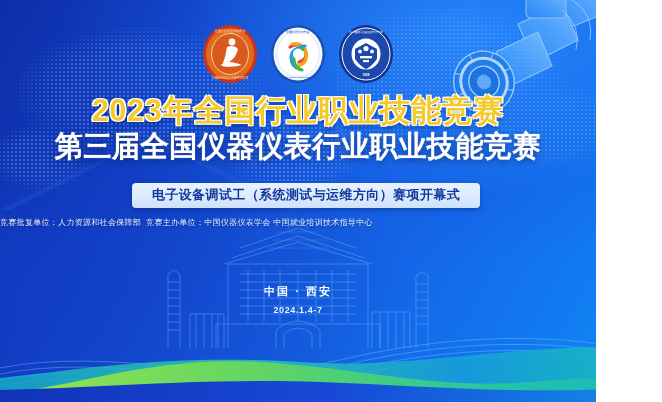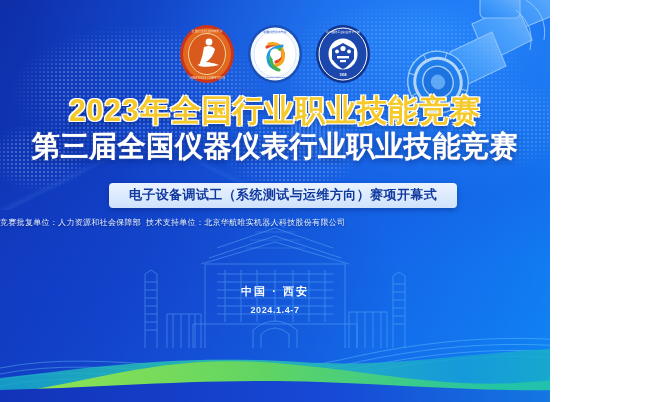--- a/index.html
+++ b/index.html
@@ -3,21 +3,21 @@
 <meta charset="utf-8">
 <style>
   * { box-sizing: border-box; margin: 0; padding: 0; }
   html, body {
     width: 662px; height: 402px;
     overflow: hidden;
     font-family: "Liberation Sans", "DejaVu Sans", sans-serif;
   }
   #poster {
     position: relative;
-    width: 550px; height: 402px;
+    width: 596px; height: 402px;
     overflow: hidden;
     background:
       radial-gradient(ellipse 520px 300px at 78% 8%, rgba(40,140,255,0.85) 0%, rgba(22,92,226,0.25) 55%, rgba(10,50,180,0) 78%),
       radial-gradient(ellipse 420px 260px at 8% 72%, rgba(18,60,200,0.55) 0%, rgba(12,40,160,0.1) 65%, rgba(12,40,160,0) 85%),
       linear-gradient(118deg, #0e2ea8 0%, #1140c4 26%, #1556dc 48%, #1467e8 68%, #1277ef 86%, #0f86f5 100%);
     padding-left: 48px;
   }
 
   
   .dotmap {
@@ -213,21 +213,21 @@
     <div class="title-main">2023年全国行业职业技能竞赛</div>
     <div class="title-sub">第三届全国仪器仪表行业职业技能竞赛</div>
   </div>
 
   <div class="pill-wrap">
     <div class="pill">电子设备调试工（系统测试与运维方向）赛项开幕式</div>
   </div>
 
   <div class="orgs">
     <div class="org-line">竞赛批复单位：人力资源和社会保障部</div>
-    <div class="org-line">技术支持单位：北京华航唯实机器人科技股份有限公司</div>
+    <div class="org-line">竞赛主办单位：中国仪器仪表学会  中国就业培训技术指导中心</div>
   </div>
 
   <div class="place-wrap">
     <div class="place">中国 · 西安</div>
     <div class="date">2024.1.4-7</div>
   </div>
 
   <svg class="skyline" viewBox="0 0 340 130">
     <g fill="none" stroke="#6fc3ff" stroke-width=".9" opacity=".8">
 

